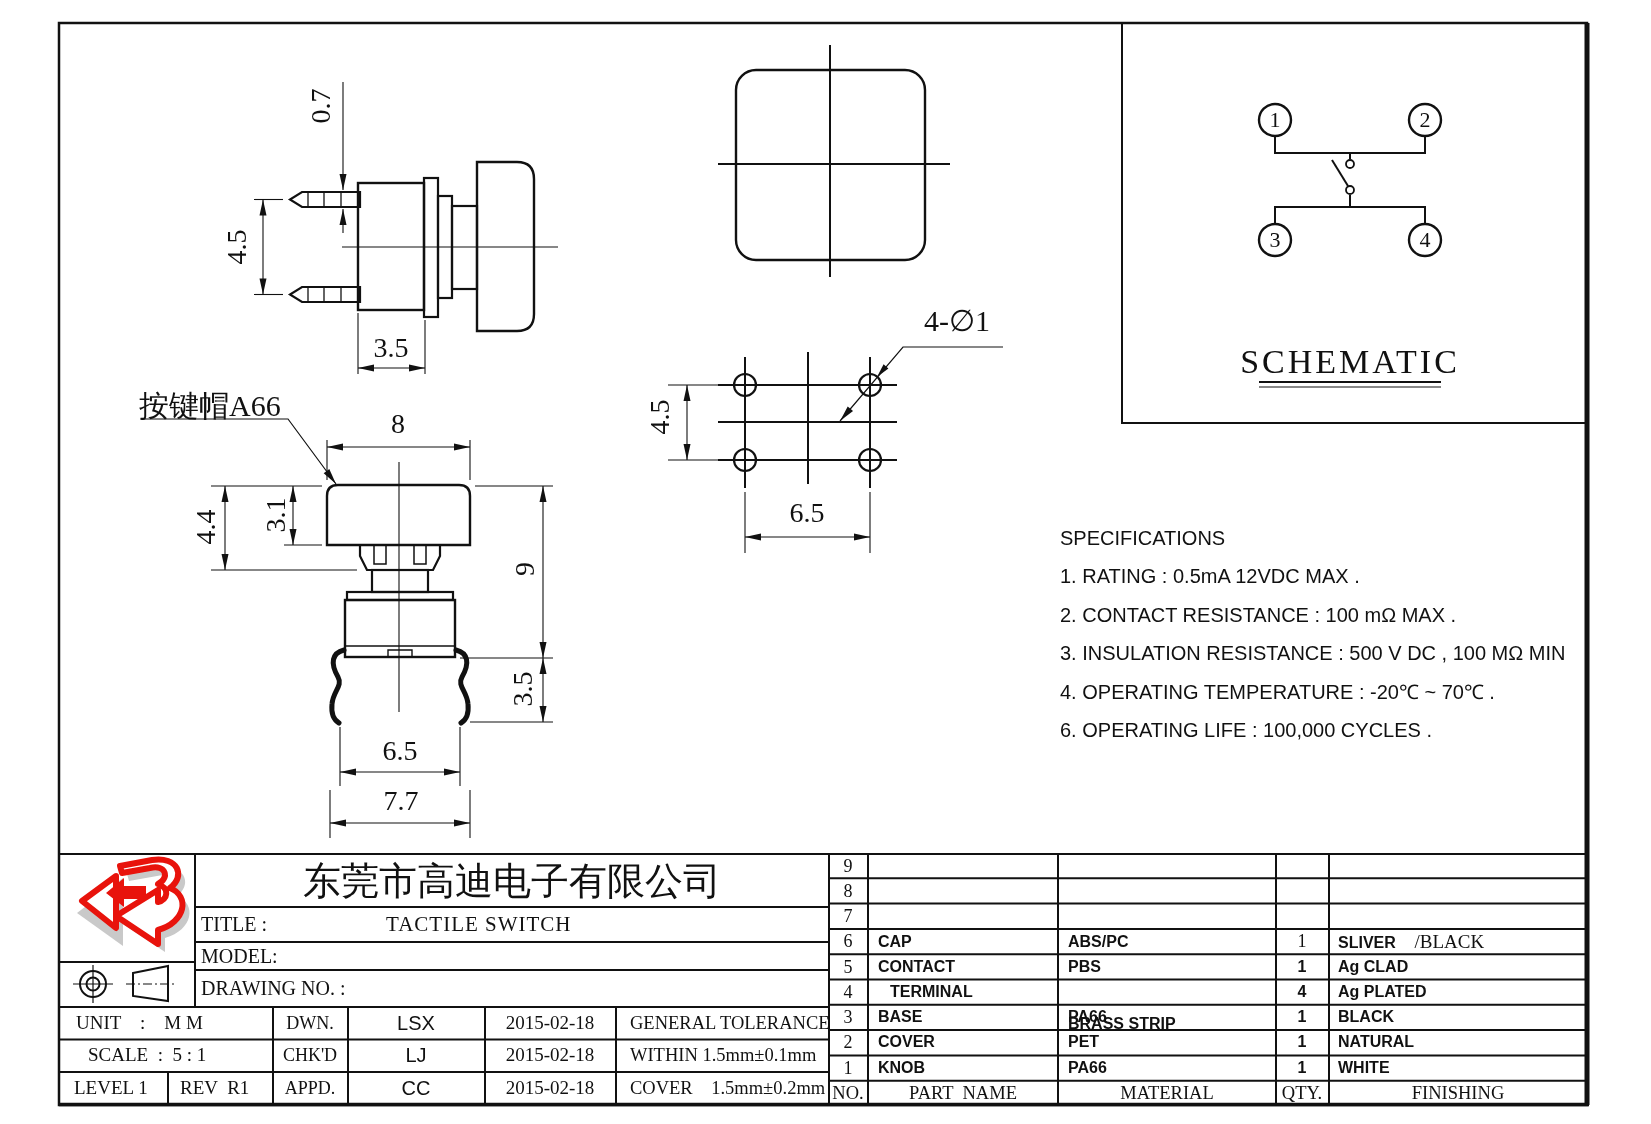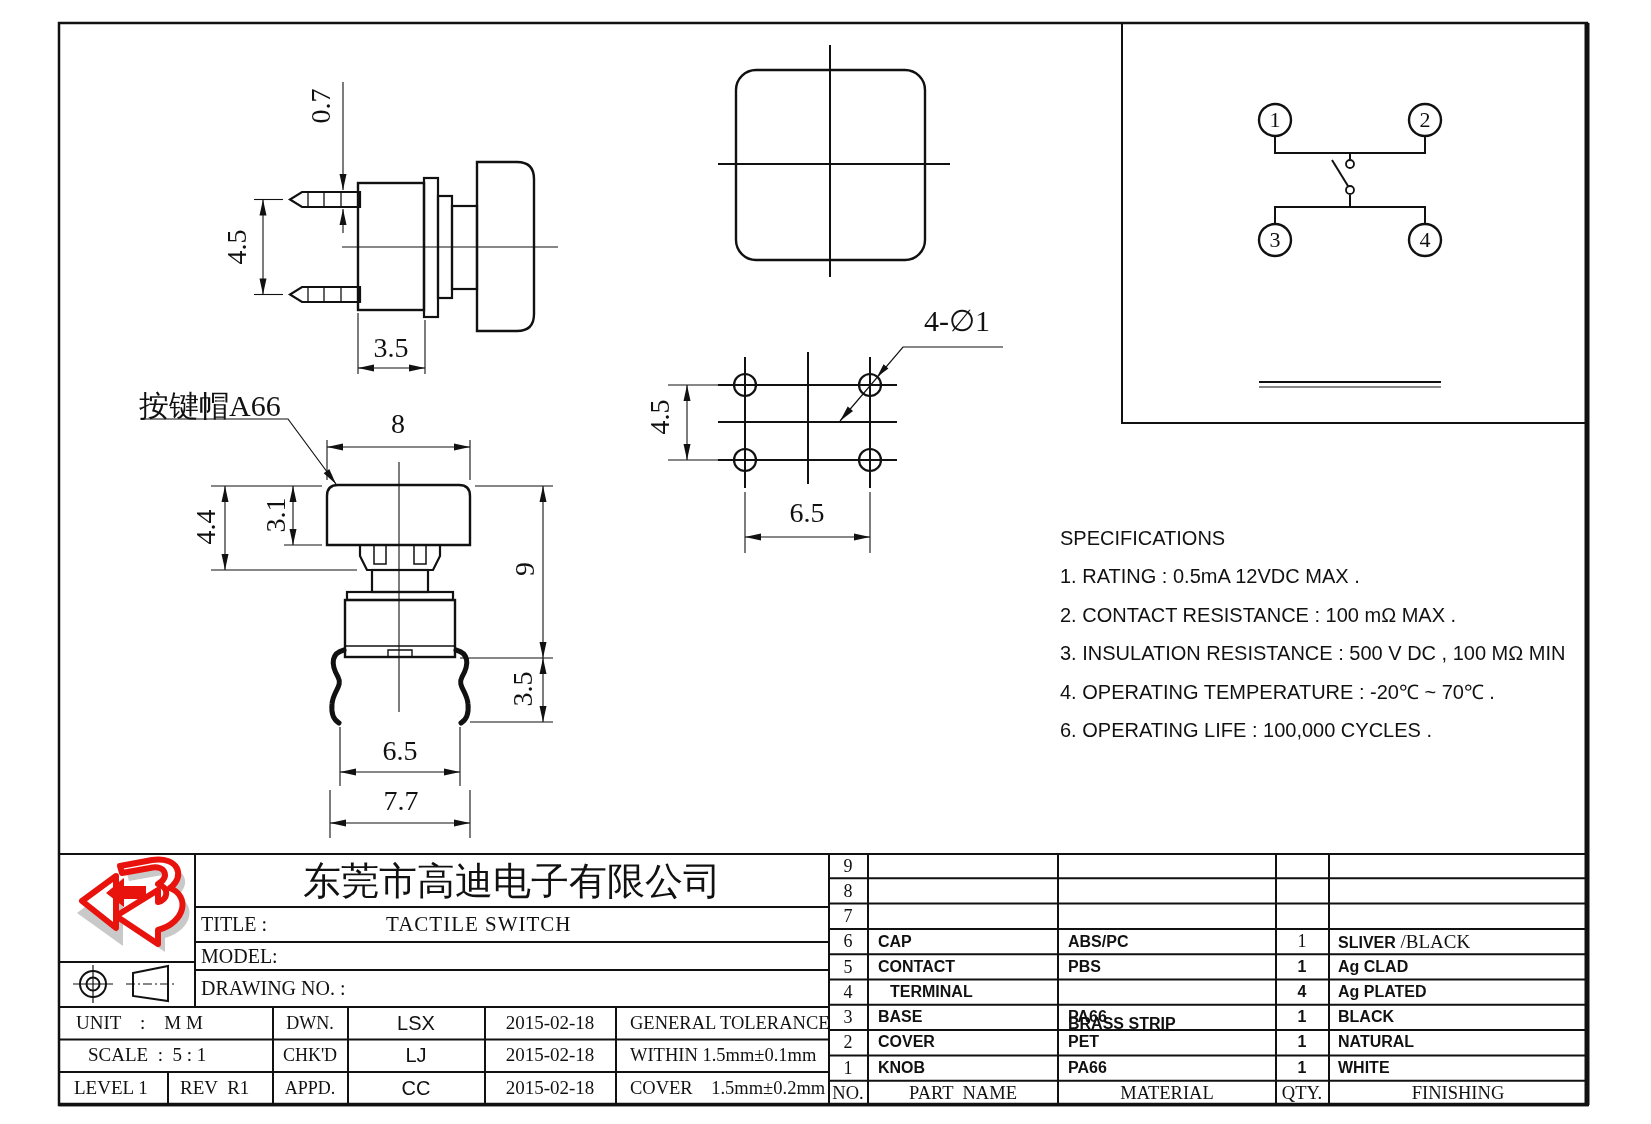--- a/index.html
+++ b/index.html
@@ -223,20 +223,21 @@
 <div class="t dim rot" style="left:525px;top:569px;">9</div>
 <div class="t dim rot" style="left:523px;top:689px;">3.5</div>
 <div class="t dim ctr" style="left:400px;top:751px;">6.5</div>
 <div class="t dim ctr" style="left:401px;top:801px;">7.7</div>
 <div class="t cad" style="left:139px;top:386px;font-size:30px;">按键帽A66</div>
 
 <div class="pin-circle" style="left:1275px;top:120px;">1</div>
 <div class="pin-circle" style="left:1425px;top:120px;">2</div>
 <div class="pin-circle" style="left:1275px;top:240px;">3</div>
 <div class="pin-circle" style="left:1425px;top:240px;">4</div>
+<div class="t schem-title ctr" style="left:1350px;top:362px;">SCHEMATIC</div>
 
 <div id="specs">
   <div>SPECIFICATIONS</div>
   <div>1. RATING : 0.5mA 12VDC MAX .</div>
   <div>2. CONTACT RESISTANCE : 100 mΩ MAX .</div>
   <div>3. INSULATION RESISTANCE : 500 V DC , 100 MΩ MIN</div>
   <div>4. OPERATING TEMPERATURE : -20℃ ~ 70℃ .</div>
   <div>6. OPERATING LIFE : 100,000 CYCLES .</div>
 </div>
 
@@ -268,21 +269,21 @@
 <div class="t hdr cy" style="left:630px;top:1088px;">COVER    1.5mm±0.2mm</div>
 
 <div class="t pt-serif ctr" style="left:848px;top:866px;">9</div>
 <div class="t pt-serif ctr" style="left:848px;top:891px;">8</div>
 <div class="t pt-serif ctr" style="left:848px;top:916px;">7</div>
 
 <div class="t pt-serif ctr" style="left:848px;top:941px;">6</div>
 <div class="t pt-bold cy" style="left:878px;top:942px;">CAP</div>
 <div class="t pt-bold cy" style="left:1068px;top:942px;">ABS/PC</div>
 <div class="t pt-serif ctr" style="left:1302px;top:941px;">1</div>
-<div class="t cy" style="left:1338px;top:942px;"><span class="pt-bold">SLIVER</span><span class="pt-serif" style="font-size:19px;"> /BLACK</span></div>
+<div class="t cy" style="left:1338px;top:942px;"><span class="pt-bold">SLIVER</span><span class="pt-serif" style="font-size:19px;margin-left:14px;"> /BLACK</span></div>
 
 <div class="t pt-serif ctr" style="left:848px;top:967px;">5</div>
 <div class="t pt-bold cy" style="left:878px;top:967px;">CONTACT</div>
 <div class="t pt-bold cy" style="left:1068px;top:967px;">PBS</div>
 <div class="t pt-bold ctr" style="left:1302px;top:967px;">1</div>
 <div class="t pt-bold cy" style="left:1338px;top:967px;">Ag CLAD</div>
 
 <div class="t pt-serif ctr" style="left:848px;top:992px;">4</div>
 <div class="t pt-bold cy" style="left:878px;top:992px;margin-left:12px;">TERMINAL</div>
 <div class="t pt-bold cy" style="left:1068px;top:1024px;text-decoration:underline;">BRASS STRIP</div>

